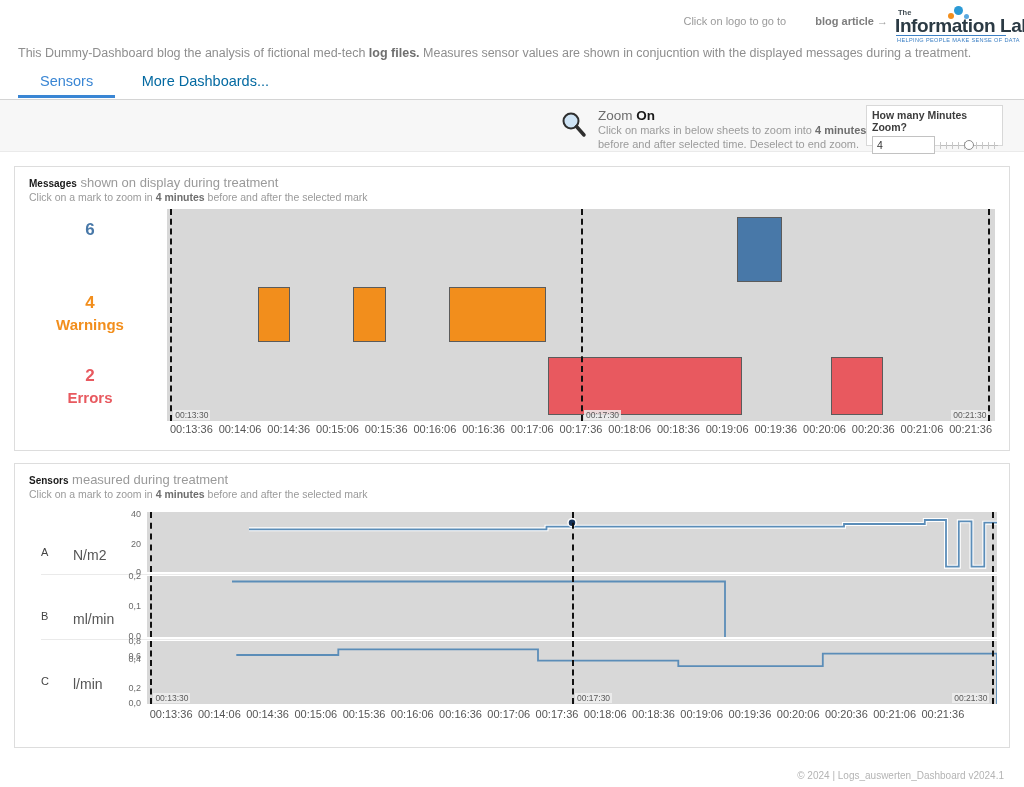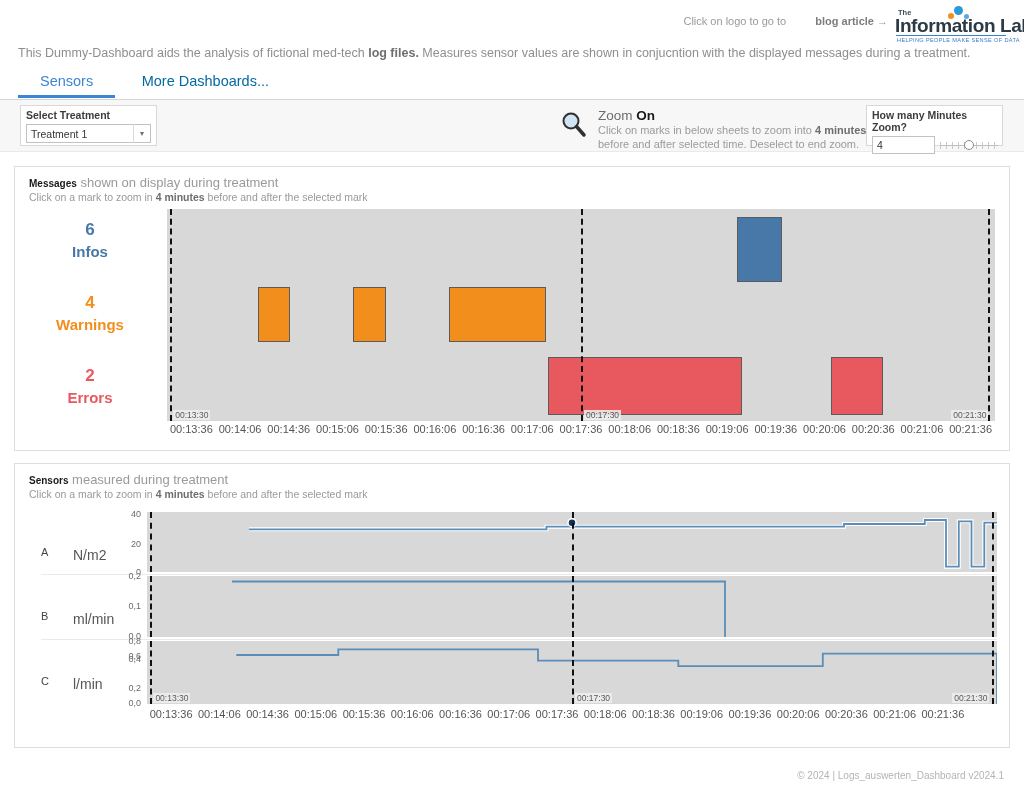--- a/index.html
+++ b/index.html
@@ -148,21 +148,21 @@
     text-align: right; padding-right: 20px; font-size: 10px; color: #b4b4b4;
   }
 </style>
 </head>
 <body>
 
 <div class="page">
 
   <div class="header">
     <div class="subtitle">
-      <span>This Dummy-Dashboard aids the analysis of fictional med-tech </span><b>log files.</b><span> Measures sensor values are shown in conjucntion with the displayed messages during a treatment.</span>
+      <span>This Dummy-Dashboard blog the analysis of fictional med-tech </span><b>log files.</b><span> Measures sensor values are shown in conjucntion with the displayed messages during a treatment.</span>
     </div>
     <div class="logo-hint">
       <span>Click on logo to go to </span><b>blog article</b>
       <span>→</span>
     </div>
     <div class="logo">
       <div class="dot" style="left:62px;top:0px;width:9px;height:9px;background:#2b9ad6;"></div>
       <div class="dot" style="left:56px;top:7px;width:6px;height:6px;background:#f28e1c;"></div>
       <div class="dot" style="left:72px;top:8px;width:5px;height:5px;background:#5aa9e0;"></div>
       <div class="logo-the">The</div>
@@ -172,27 +172,20 @@
     </div>
   </div>
 
   <div class="tabs">
     <span class="tab active">Sensors</span>
     <span class="tab">More Dashboards...</span>
   </div>
 
   <div class="controls">
 
-    <div class="ctl-treat">
-      <div class="lbl">Select Treatment</div>
-      <div class="select">
-        <span>Treatment 1</span>
-        <span class="caret">▾</span>
-      </div>
-    </div>
 
     <div class="zoom-block">
       <div class="mag">
         <svg width="28" height="30" viewBox="0 0 28 30">
           <circle cx="11" cy="11" r="7.5" fill="#cfe4f5" stroke="#2f2f2f" stroke-width="2"></circle>
           <line x1="16.5" y1="16.5" x2="24" y2="25" stroke="#2f2f2f" stroke-width="3.5" stroke-linecap="round"></line>
         </svg>
       </div>
       <div class="zoom-txt">
         <div class="t1"><span>Zoom </span><b>On</b></div>
@@ -217,21 +210,20 @@
   </div>
 
   <div class="panel" id="messages-panel">
     <div class="panel-title"><b>Messages</b><span> shown on display during treatment</span></div>
     <div class="panel-sub"><span>Click on a mark to zoom in </span><b>4 minutes</b><span> before and after the selected mark</span></div>
 
     <div class="msg-area">
       <div class="msg-legend">
         <div class="legend-cell" style="top:10px;color:#4878a8;">
           <div class="num">6</div>
-          <div class="nm">Infos</div>
         </div>
         <div class="legend-cell" style="top:83px;color:#f28e1c;">
           <div class="num">4</div>
           <div class="nm">Warnings</div>
         </div>
         <div class="legend-cell" style="top:156px;color:#e8595f;">
           <div class="num">2</div>
           <div class="nm">Errors</div>
         </div>
       </div>

